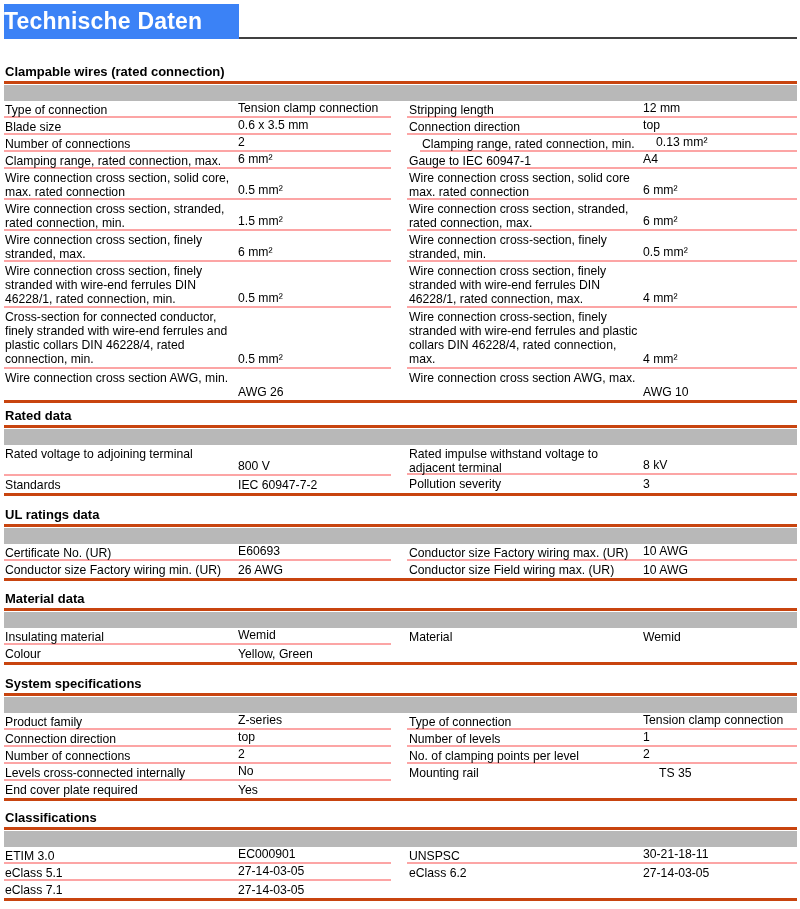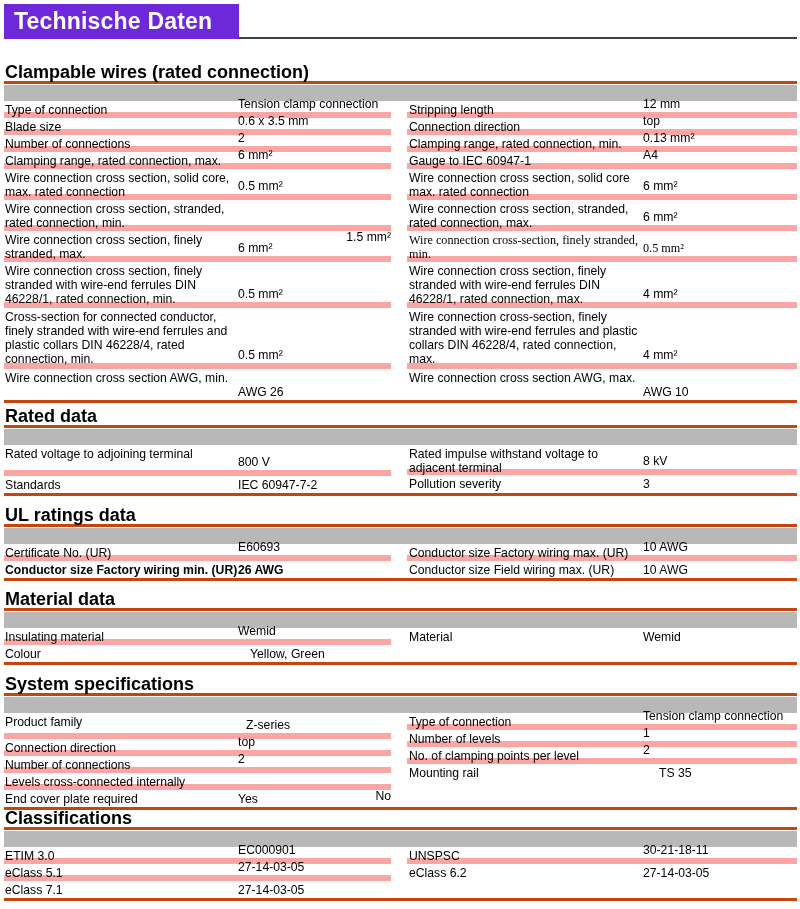--- a/index.html
+++ b/index.html
@@ -1,31 +1,31 @@
 <!DOCTYPE html>
 <html><head>
 <meta charset="utf-8">
 <style>
   html, body { margin: 0; padding: 0; background: #ffffff; }
   body { width: 800px; height: 909px; position: relative; overflow: hidden;
          font-family: "Liberation Sans", "DejaVu Sans", sans-serif; color: #000; }
   .page-header { position: absolute; left: 4px; top: 4px; width: 793px; height: 36px; }
   .page-header .title-box { position: absolute; left: 0; top: 0; width: 235px; height: 35px;
-         background: #6d28d9; color: #fff; font-weight: bold; font-size: 23px;
-         line-height: 35px; padding-left: 10px; box-sizing: border-box; letter-spacing: 0.2px; }
+         background: #3b82f6; color: #fff; font-weight: bold; font-size: 23px;
+         line-height: 35px; box-sizing: border-box; letter-spacing: 0.2px; }
   .page-header .title-line { position: absolute; left: 235px; right: 0; top: 33px; height: 2px; background: #404040; }
 
   .section { position: absolute; left: 4px; width: 793px; }
-  .section-title { font-weight: bold; font-size: 18px; height: 18px; line-height: 18px; padding-left: 1px; }
+  .section-title { font-weight: bold; font-size: 13px; height: 18px; line-height: 18px; padding-left: 1px; }
   .rule { height: 3px; background: #c8440f; }
   .band { height: 16px; background: #b8b8b8; margin-top: 1px; }
   .cols { display: flex; justify-content: space-between; }
   .col { width: 387px; }
   .col.right { width: 390px; }
-  .row { display: flex; border-bottom: 6px solid #fca5a5; font-size: 12.2px; line-height: 14px;
+  .row { display: flex; border-bottom: 2px solid #fca5a5; font-size: 12.2px; line-height: 14px;
          padding: 2px 0 1px 0; box-sizing: border-box; }
   .row:last-child { border-bottom: none; }
   .row .lbl { width: 233px; padding-left: 1px; }
   .col.right .row .lbl { width: 234px; padding-left: 2px; }
   .row .val { flex: 1; align-self: flex-end; }
   .row.empty { border-bottom: none; }
 </style>
 </head>
 <body>
 
@@ -54,21 +54,21 @@
             <span class="val">2</span>
           </div>
           <div class="row" style="height: 17px;">
             <span class="lbl">Clamping range, rated connection, max.</span>
             <span class="val">6 mm²</span>
           </div>
           <div class="row" style="height: 31px;">
             <span class="lbl">Wire connection cross section, solid core, max. rated connection</span>
             <span class="val">0.5 mm²</span>
           </div>
-          <div class="row" style="height: 31px; flex-direction: column;">
+          <div class="row" style="height: 31px;">
             <span class="lbl">Wire connection cross section, stranded, rated connection, min.</span>
             <span class="val">1.5 mm²</span>
           </div>
           <div class="row" style="height: 31px;">
             <span class="lbl">Wire connection cross section, finely stranded, max.</span>
             <span class="val">6 mm²</span>
           </div>
           <div class="row" style="height: 46px;">
             <span class="lbl">Wire connection cross section, finely stranded with wire-end ferrules DIN 46228/1, rated connection, min.</span>
             <span class="val">0.5 mm²</span>
@@ -84,37 +84,37 @@
         </div>
       <div class="col right">
           <div class="row" style="height: 17px;">
             <span class="lbl">Stripping length</span>
             <span class="val">12 mm</span>
           </div>
           <div class="row" style="height: 17px;">
             <span class="lbl">Connection direction</span>
             <span class="val">top</span>
           </div>
-          <div class="row" style="height: 17px;">
+          <div class="row" style="height: 17px; margin-left: 13px;">
             <span class="lbl">Clamping range, rated connection, min.</span>
             <span class="val">0.13 mm²</span>
           </div>
           <div class="row" style="height: 17px;">
             <span class="lbl">Gauge to IEC 60947-1</span>
             <span class="val">A4</span>
           </div>
           <div class="row" style="height: 31px;">
             <span class="lbl">Wire connection cross section, solid core max. rated connection</span>
             <span class="val">6 mm²</span>
           </div>
           <div class="row" style="height: 31px; justify-content: space-between;">
             <span class="lbl">Wire connection cross section, stranded, rated connection, max.</span>
             <span class="val">6 mm²</span>
           </div>
-          <div class="row" style="height: 31px; font-family: Liberation Serif, serif;">
+          <div class="row" style="height: 31px;">
             <span class="lbl">Wire connection cross-section, finely stranded, min.</span>
             <span class="val">0.5 mm²</span>
           </div>
           <div class="row" style="height: 46px;">
             <span class="lbl">Wire connection cross section, finely stranded with wire-end ferrules DIN 46228/1, rated connection, max.</span>
             <span class="val">4 mm²</span>
           </div>
           <div class="row" style="height: 61px;">
             <span class="lbl">Wire connection cross-section, finely stranded with wire-end ferrules and plastic collars DIN 46228/4, rated connection, max.</span>
             <span class="val">4 mm²</span>
@@ -158,21 +158,21 @@
     <div class="section" style="top: 506px;">
     <div class="section-title">UL ratings data</div>
     <div class="rule"></div>
     <div class="band"></div>
     <div class="cols">
       <div class="col left">
           <div class="row" style="height: 17px;">
             <span class="lbl">Certificate No. (UR)</span>
             <span class="val">E60693</span>
           </div>
-          <div class="row" style="height: 17px; border-bottom: none; font-weight: bold;">
+          <div class="row" style="height: 17px; border-bottom: none;">
             <span class="lbl">Conductor size Factory wiring min. (UR)</span>
             <span class="val">26 AWG</span>
           </div>
         </div>
       <div class="col right">
           <div class="row" style="height: 17px;">
             <span class="lbl">Conductor size Factory wiring max. (UR)</span>
             <span class="val">10 AWG</span>
           </div>
           <div class="row" style="height: 17px; border-bottom: none;">
@@ -186,53 +186,53 @@
     <div class="section" style="top: 590px;">
     <div class="section-title">Material data</div>
     <div class="rule"></div>
     <div class="band"></div>
     <div class="cols">
       <div class="col left">
           <div class="row" style="height: 17px;">
             <span class="lbl">Insulating material</span>
             <span class="val">Wemid</span>
           </div>
-          <div class="row" style="height: 17px; border-bottom: none; gap: 12px;">
+          <div class="row" style="height: 17px; border-bottom: none;">
             <span class="lbl">Colour</span>
             <span class="val">Yellow, Green</span>
           </div>
         </div>
       <div class="col right">
           <div class="row" style="height: 17px;">
             <span class="lbl">Material</span>
             <span class="val">Wemid</span>
           </div>
         </div>
     </div>
     <div class="rule"></div>
     </div>
     <div class="section" style="top: 675px;">
     <div class="section-title">System specifications</div>
     <div class="rule"></div>
     <div class="band"></div>
     <div class="cols">
       <div class="col left">
-          <div class="row" style="height: 26px; gap: 8px;">
+          <div class="row" style="height: 17px;">
             <span class="lbl">Product family</span>
             <span class="val">Z-series</span>
           </div>
           <div class="row" style="height: 17px;">
             <span class="lbl">Connection direction</span>
             <span class="val">top</span>
           </div>
           <div class="row" style="height: 17px;">
             <span class="lbl">Number of connections</span>
             <span class="val">2</span>
           </div>
-          <div class="row" style="height: 17px; flex-direction: column;">
+          <div class="row" style="height: 17px;">
             <span class="lbl">Levels cross-connected internally</span>
             <span class="val">No</span>
           </div>
           <div class="row" style="height: 17px; border-bottom: none;">
             <span class="lbl">End cover plate required</span>
             <span class="val">Yes</span>
           </div>
         </div>
       <div class="col right">
           <div class="row" style="height: 17px;">

